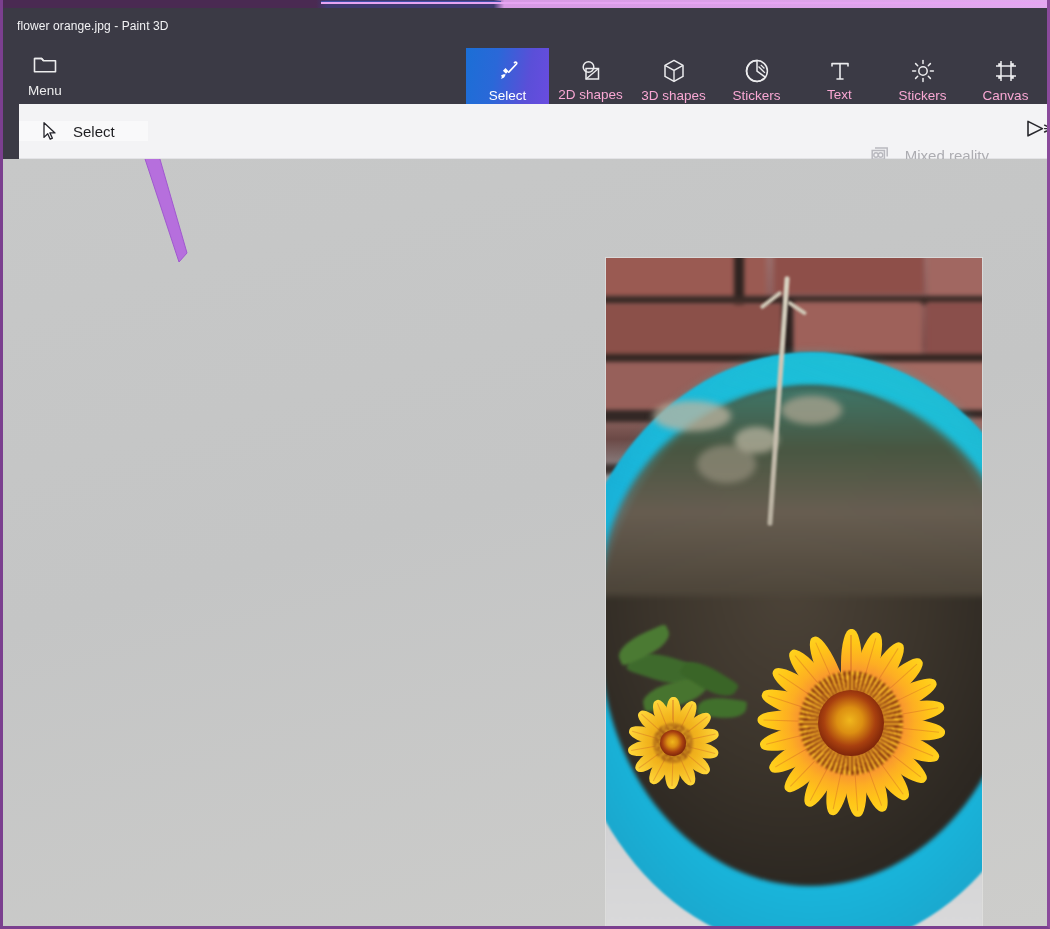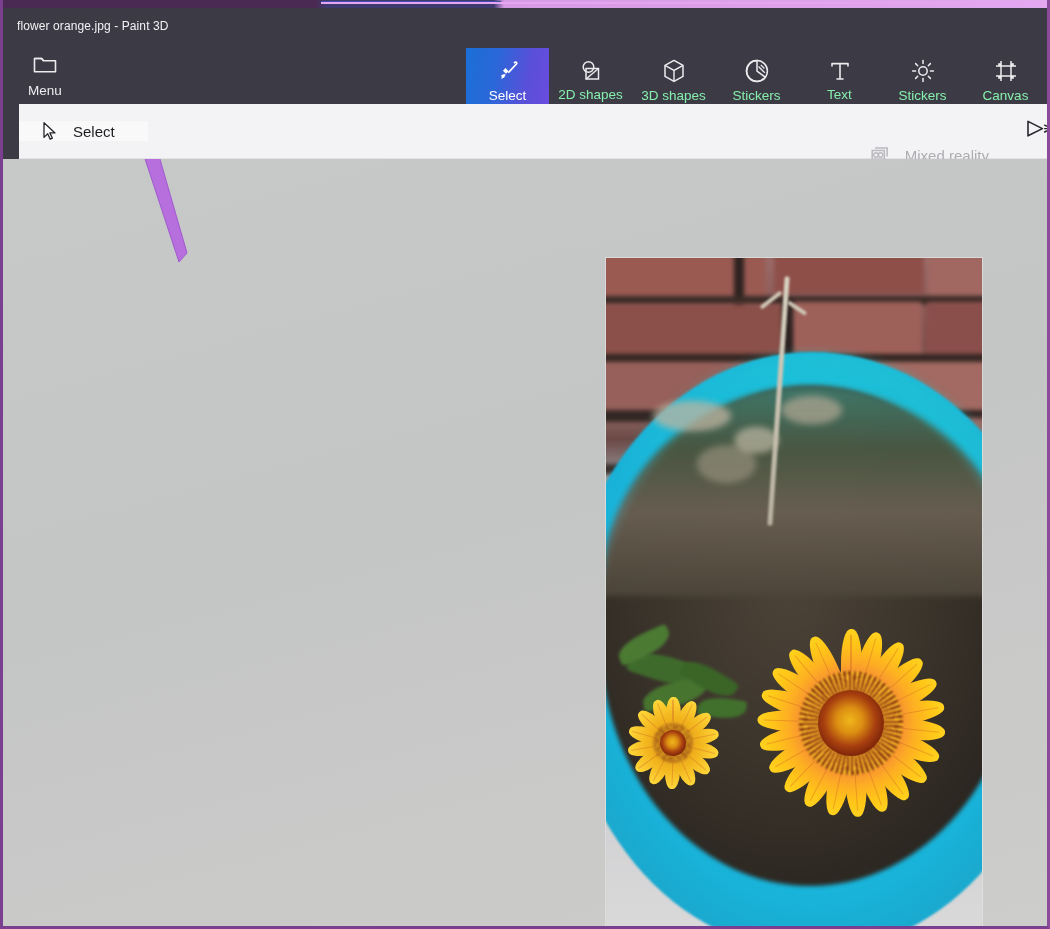--- a/index.html
+++ b/index.html
@@ -54,21 +54,21 @@
   
   .tabs {
     position:absolute; right:0; top:40px; height:64px;
     display:flex; align-items:stretch;
   }
   .tab {
     width:83px; height:64px;
     display:flex; flex-direction:column; align-items:center; justify-content:center;
     gap:4px; cursor:pointer; position:relative;
   }
-  .tab .lbl { color:#86efac; font-size:13.5px; white-space:nowrap; }
+  .tab .lbl { color:#f9a8d4; font-size:13.5px; white-space:nowrap; }
   .tab.active {
     background:linear-gradient(100deg,#1b6fd6 0%,#2a68d8 35%,#5a4fd8 72%,#6a4ce0 100%);
   }
   .tab.active .lbl { color:#ffffff; }
   .tab .ic svg { display:block; }
 
   
   .subbar {
     position:absolute; left:16px; top:104px; width:100%; height:55px;
     background:#f3f3f5;

